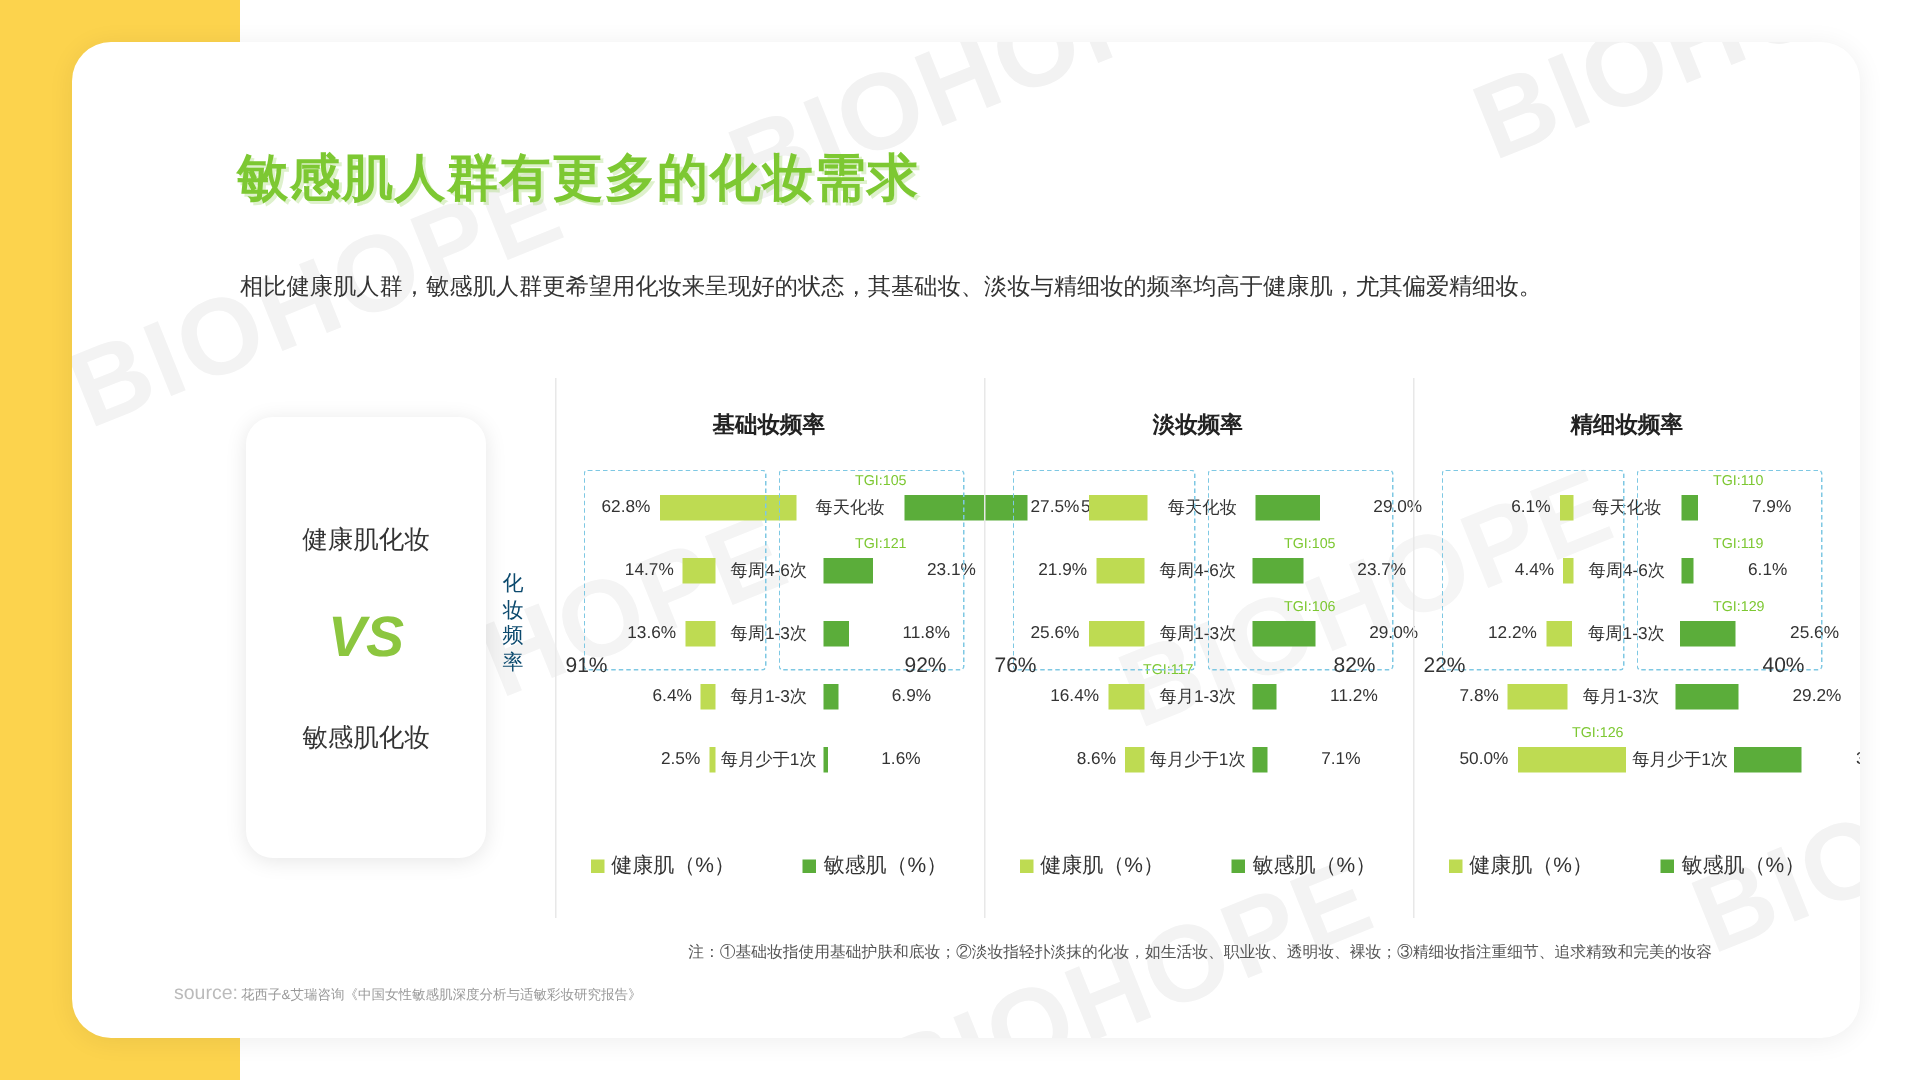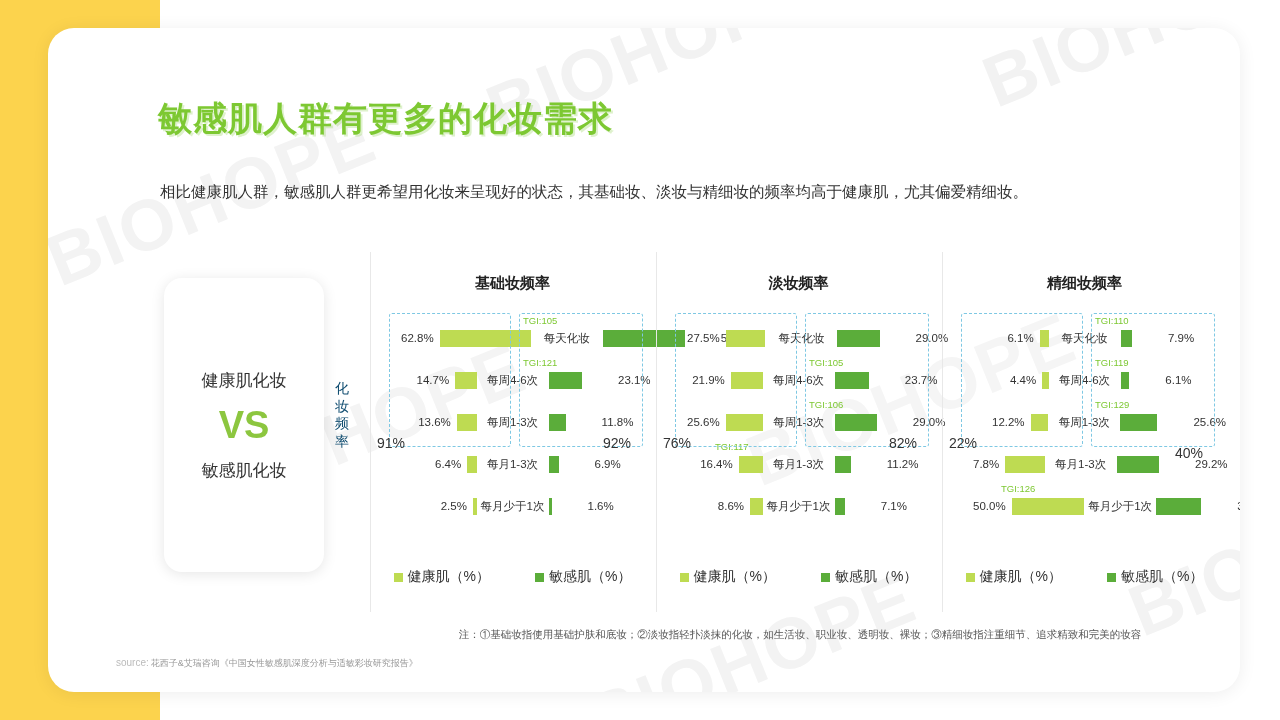--- a/index.html
+++ b/index.html
@@ -50,24 +50,24 @@
     position:absolute; left:112px; top:152px; width:1060px;
     font-size:15.5px; color:#333; line-height:1.5;
   }
 
   
   .vs-panel {
     position:absolute; left:116px; top:250px; width:160px; height:294px;
     background:#fff; border-radius:18px;
     box-shadow:0 2px 14px rgba(0,0,0,.10);
     display:flex; flex-direction:column; align-items:center; justify-content:center;
-    gap:12px;
+    gap:33px;
   }
   .vs-panel .lbl { font-size:17px; color:#333; }
-  .vs-panel .vs { font-size:38px; font-weight:700; color:#8CC63F; }
+  .vs-panel .vs { font-size:38px; font-weight:700; font-style:italic; color:#8CC63F; }
 
   .axis-label {
     position:absolute; left:284px; top:352px; width:20px;
     font-size:14px; color:#0c4a6e; line-height:1.25; text-align:center;
   }
 
   
   .charts {
     position:absolute; left:322px; top:224px; width:852px; height:360px;
   }
@@ -93,21 +93,21 @@
   .side.right { justify-content:flex-start; }
   .cat {
     width:72px; text-align:center; font-size:11.5px; color:#333; flex:none;
   }
   .val { font-size:11.5px; color:#333;margin-left:30px; }
   .bar { height:17px; }
   .bar.lt { background:#BEDB52; margin-left:6px; }
   .bar.rt { background:#5BAD3A; margin-right:6px; }
   .left .val { margin-right:0; }
   .tgi {
-    position:absolute; font-size:9.5px; color:#7DC832; white-space:nowrap;
+    position:absolute; font-size:9.5px; color:#7DC832; white-space:nowrap;margin-left:47px;
   }
   .dash-box {
     position:absolute; border:1px dashed #7EC8E3; border-radius:3px;
     pointer-events:none;
   }
   .sum {
     position:absolute; font-size:14px; color:#333;
   }
   .legend {
     position:absolute; bottom:26px; left:0; width:100%;
@@ -120,21 +120,21 @@
   .legend .lg2 .sw { background:#5BAD3A; }
   .legend div { display:flex; align-items:center; }
 
   .note {
     position:absolute; left:322px; top:600px; width:860px;
     font-size:10.5px; color:#555; text-align:center;
   }
   .source {
     position:absolute; left:68px; bottom:22px; font-size:9px; color:#999;
   }
-  .source .tag { font-size:10px; color:#bbb; margin-right:2px; }
+  .source .tag { font-size:13px; color:#bbb; margin-right:2px; }
 </style>
 </head>
 <body>
 
 <div class="yellow-band"></div>
 
 <div class="card">
 
   <div class="wm wm1">BIOHOPE</div>
   <div class="wm wm2">BIOHO</div>
@@ -367,21 +367,21 @@
             <div class="cat">每月少于1次</div>
             <div class="side right">
               <div class="bar rt" style="width: 45.24px;"></div>
               <span class="val">31.2%</span>
             </div>
             <div class="tgi" style="left: 58px; top: -2px;">TGI:126</div>
           </div>
           <div class="dash-box" style="left: 18px; top: -4px; width: 122px; height: 134px;"></div>
           <div class="dash-box" style="left: 148px; top: -4px; width: 124px; height: 134px;"></div>
           <div class="sum" style="left: 6px; top: 118px;">22%</div>
-          <div class="sum" style="left: 232px; top: 128px;">40%</div>
+          <div class="sum" style="left: 232px; top: 118px;">40%</div>
         </div>
         <div class="legend">
           <div class="lg1">
             <span class="sw"></span>
             <span>健康肌（%）</span>
           </div>
           <div class="lg2">
             <span class="sw"></span>
             <span>敏感肌（%）</span>
           </div>

